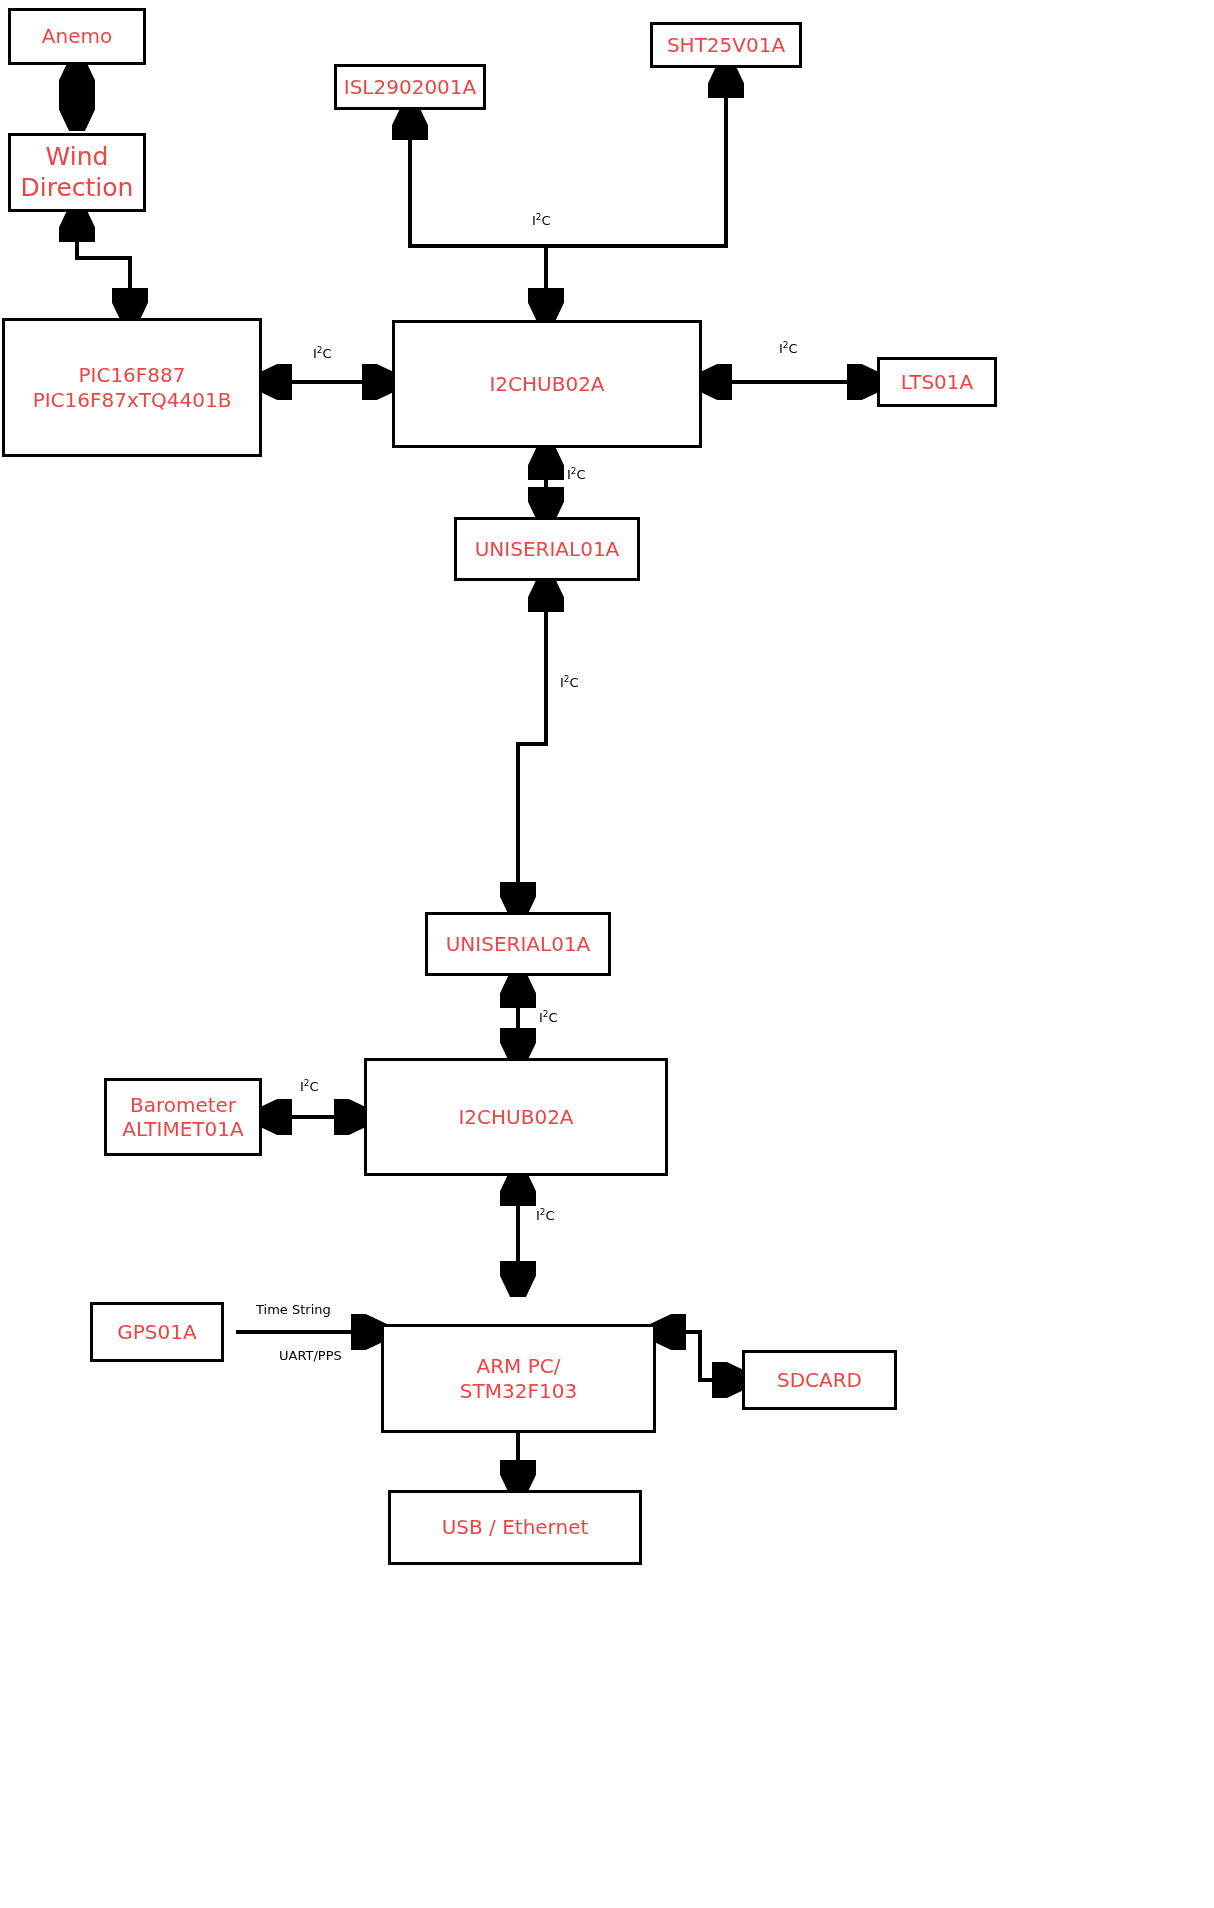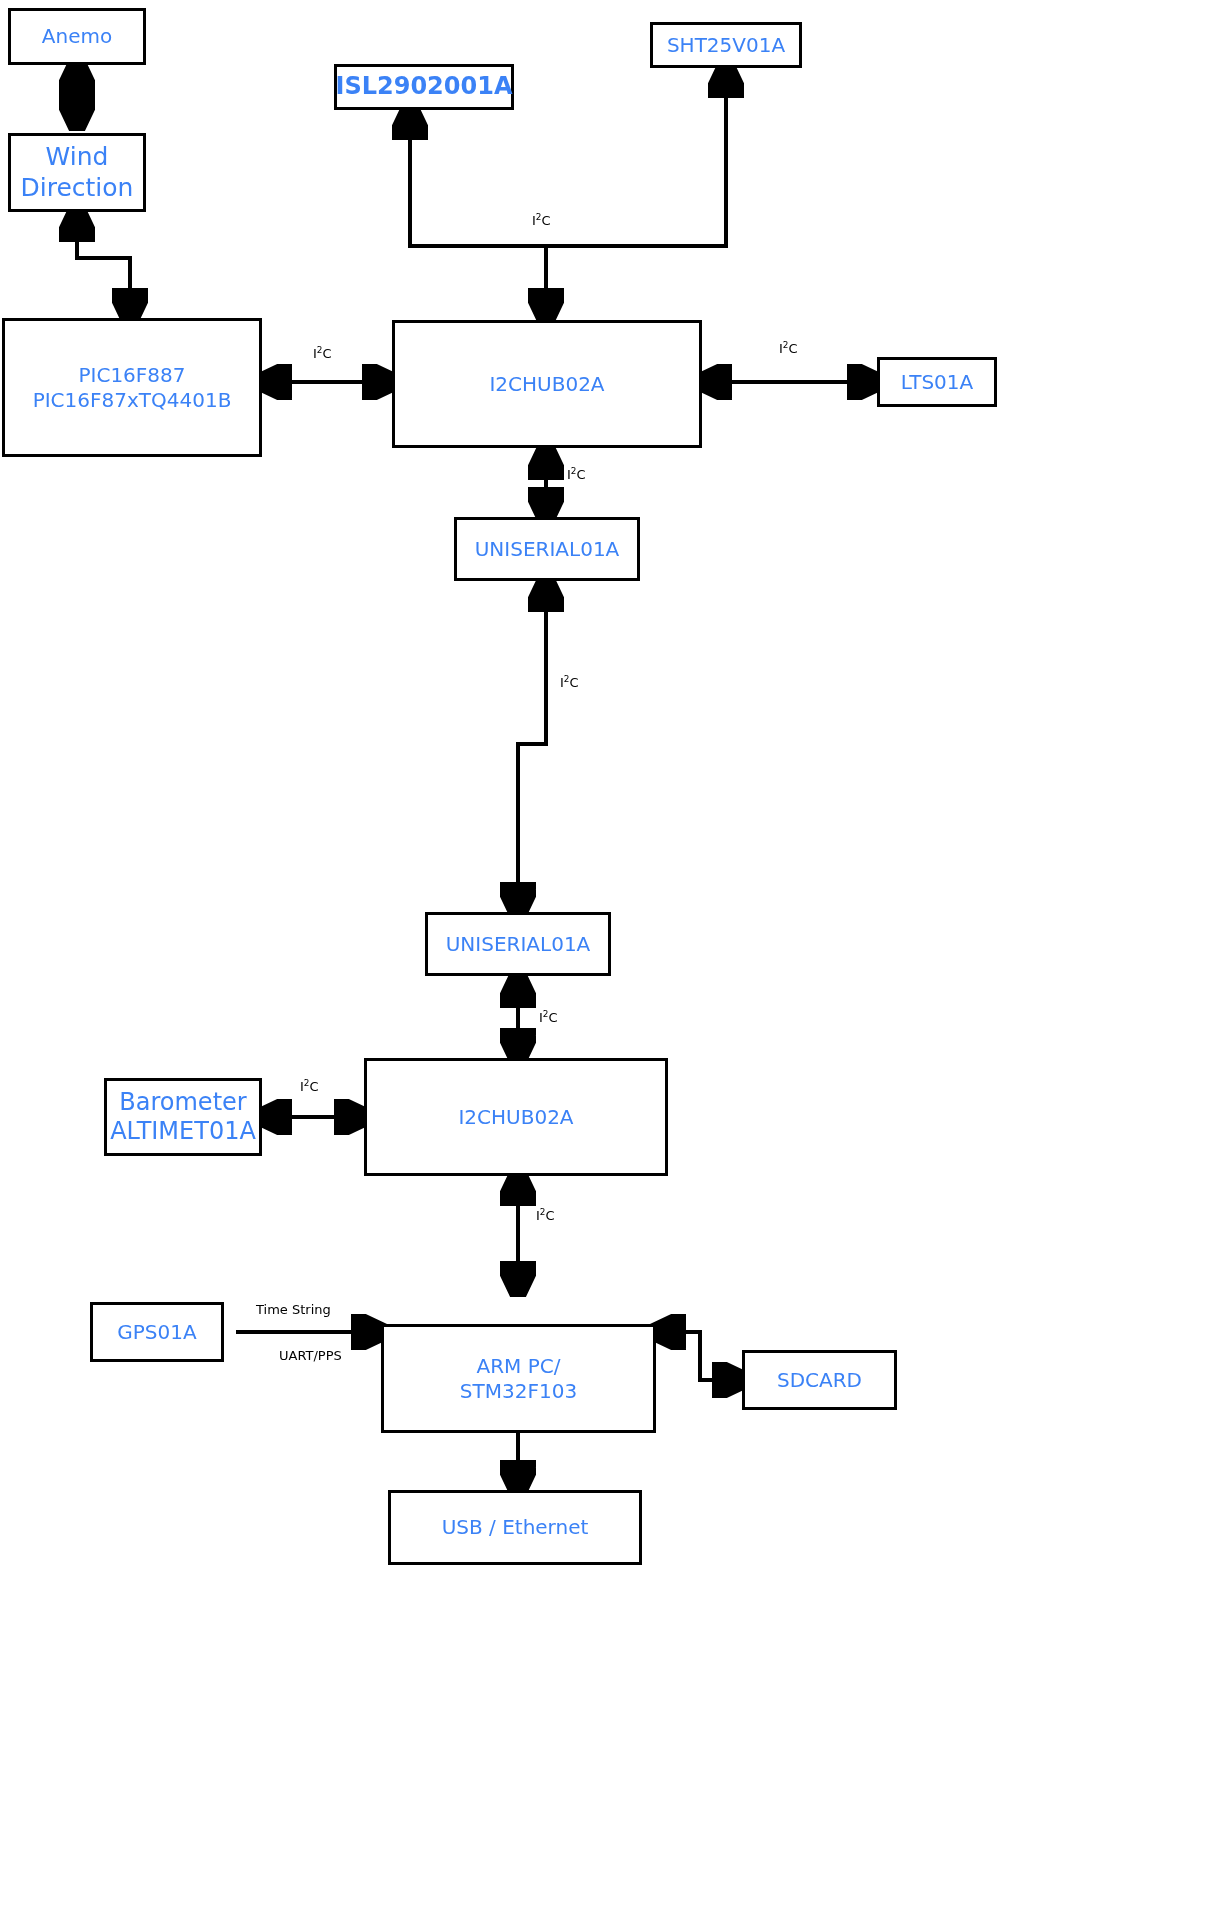--- a/index.html
+++ b/index.html
@@ -16,21 +16,21 @@
   }
   .box{
     position:absolute;
     box-sizing:border-box;
     border:3px solid #000000;
     background:#ffffff;
     display:flex;
     align-items:center;
     justify-content:center;
     text-align:center;
-    color:#3b82f6;
+    color:#ef4444;
     line-height:1.22;
     font-size:20px;
     white-space:pre-line;
     z-index:3;
   }
   .lbl{
     position:absolute;
     color:#000000;
     font-size:13px;
     line-height:1;
@@ -113,33 +113,33 @@
   </svg>
 
   <div class="box" style="left:8px;  top:8px;   width:138px; height:57px;  font-size:20px;">Anemo</div>
 
   <div class="box" style="left:8px;  top:133px; width:138px; height:79px;  font-size:25px;">Wind
 Direction</div>
 
   <div class="box" style="left:2px;  top:318px; width:260px; height:139px; font-size:20px;">PIC16F887
 PIC16F87xTQ4401B</div>
 
-  <div class="box" style="left:334px;top:64px;  width:180px; height:46px;  font-size:24px;font-weight:bold;">ISL2902001A</div>
+  <div class="box" style="left:334px;top:64px;  width:152px; height:46px;  font-size:20px;">ISL2902001A</div>
 
   <div class="box" style="left:650px;top:22px;  width:152px; height:46px;  font-size:20px;">SHT25V01A</div>
 
   <div class="box" style="left:392px;top:320px; width:310px; height:128px; font-size:20px;">I2CHUB02A</div>
 
   <div class="box" style="left:877px;top:357px; width:120px; height:50px;  font-size:20px;">LTS01A</div>
 
   <div class="box" style="left:454px;top:517px; width:186px; height:64px;  font-size:20px;">UNISERIAL01A</div>
 
   <div class="box" style="left:425px;top:912px; width:186px; height:64px;  font-size:20px;">UNISERIAL01A</div>
 
-  <div class="box" style="left:104px;top:1078px;width:158px; height:78px;  font-size:24px;">Barometer
+  <div class="box" style="left:104px;top:1078px;width:158px; height:78px;  font-size:20px;">Barometer
 ALTIMET01A</div>
 
   <div class="box" style="left:364px;top:1058px;width:304px; height:118px; font-size:20px;">I2CHUB02A</div>
 
   <div class="box" style="left:90px; top:1302px;width:134px; height:60px;  font-size:20px;">GPS01A</div>
 
   <div class="box" style="left:381px;top:1324px;width:275px; height:109px; font-size:20px;">ARM PC/
 STM32F103</div>
 
   <div class="box" style="left:742px;top:1350px;width:155px; height:60px;  font-size:20px;">SDCARD</div>

